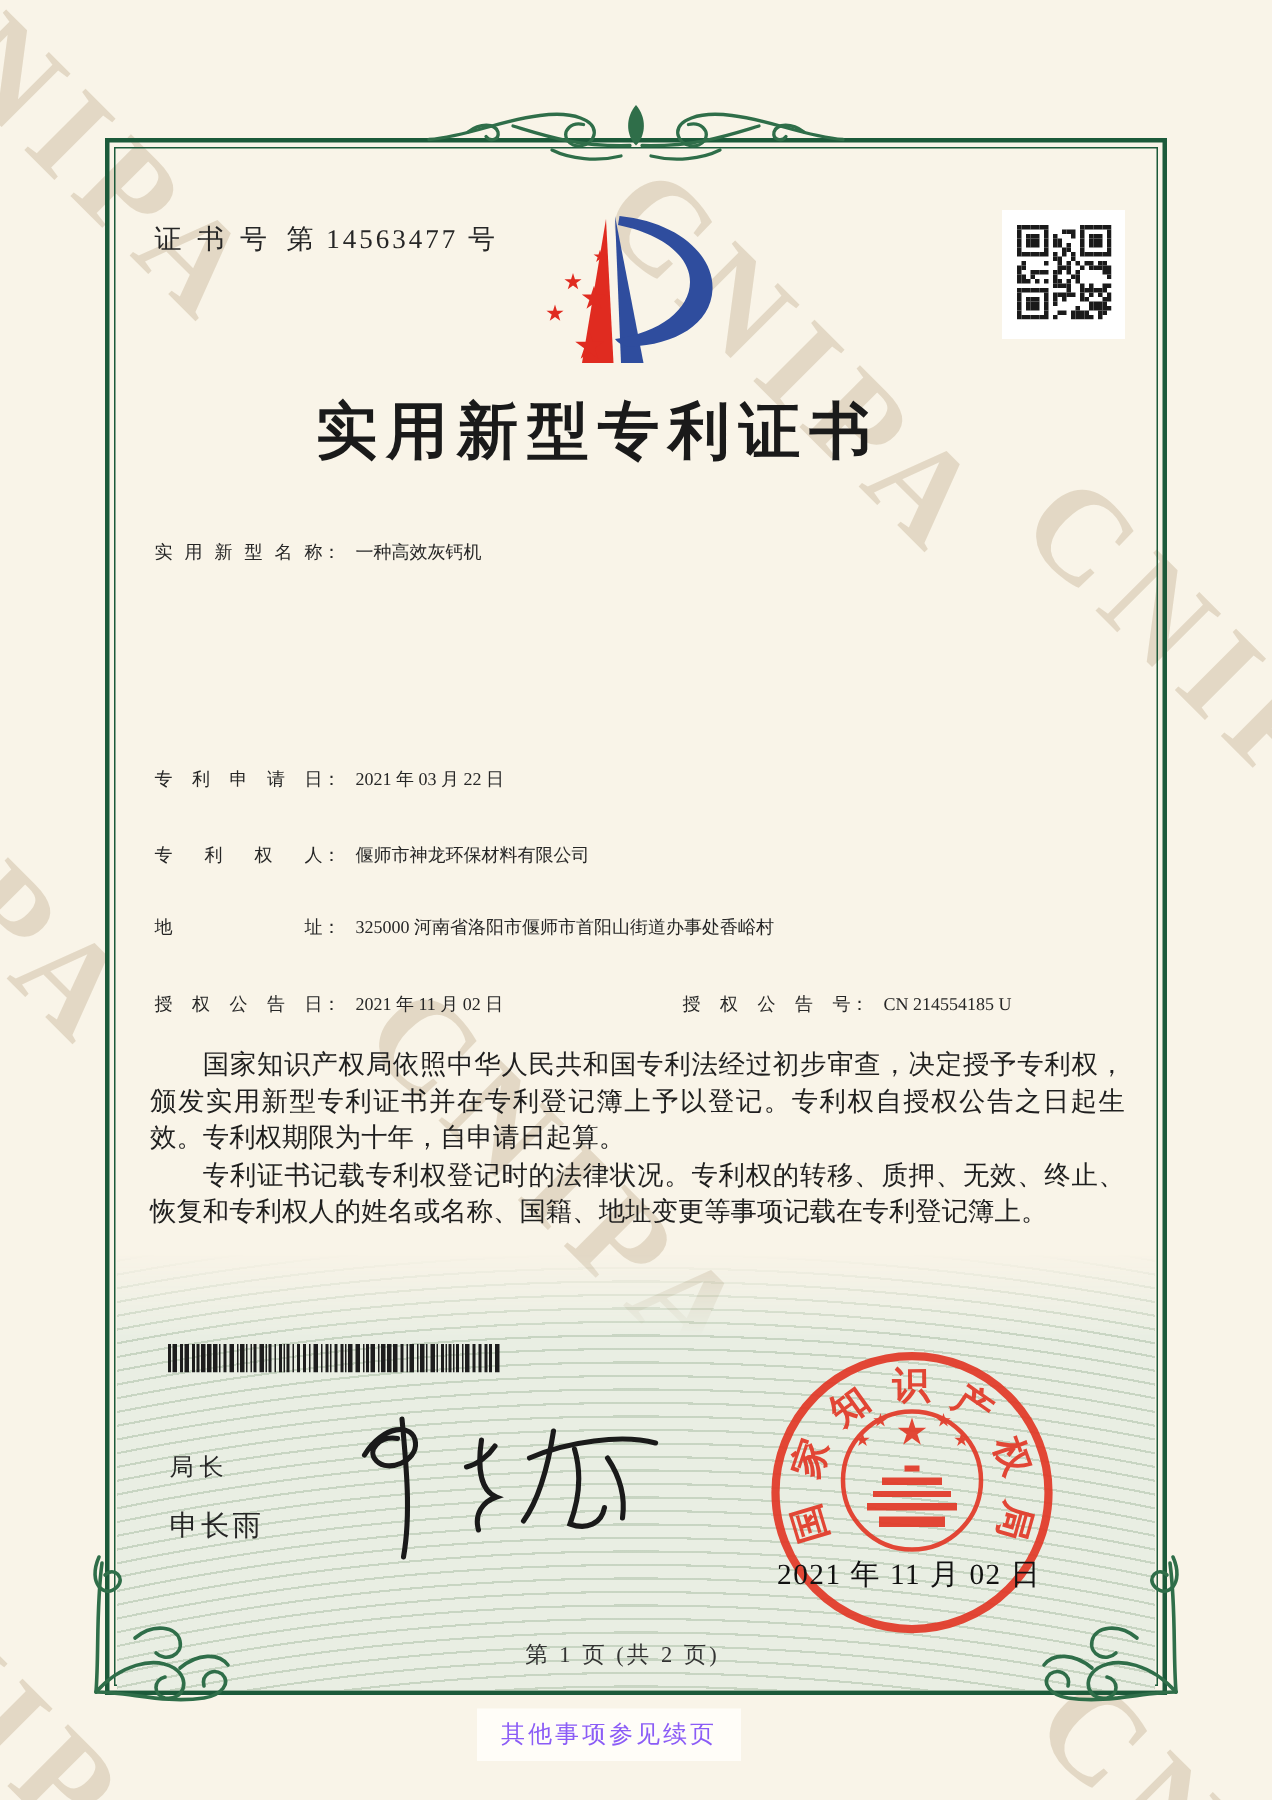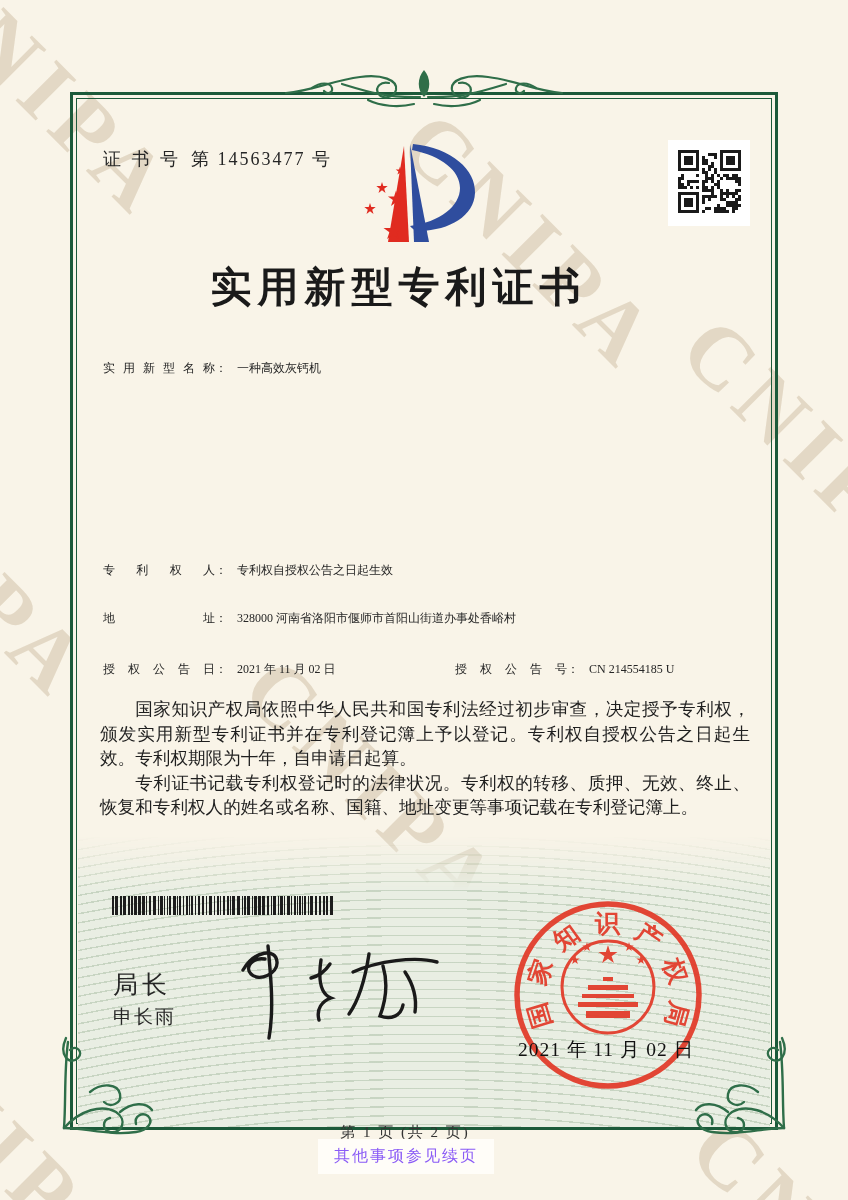--- a/index.html
+++ b/index.html
@@ -32,28 +32,28 @@
   .title{position:absolute;left:70px;top:260px;width:657px;text-align:center;
       font-size:41px;font-weight:bold;letter-spacing:6px;color:#1a1a1a;}
   .row{position:absolute;left:103px;width:660px;font-size:12px;white-space:nowrap;}
   .flabel{display:inline-block;width:112px;text-align:justify;text-align-last:justify;vertical-align:top;}
   .fvalue{margin-left:10px;}
   .grant2{position:absolute;left:352px;top:0;}
   .body-text{position:absolute;left:100px;top:697px;width:650px;font-size:17.6px;
       line-height:24.6px;text-align:justify;color:#1f1f1f;}
   .body-text p{text-indent:2em;}
   .barcode{position:absolute;left:112px;top:896px;width:226px;height:19px;}
-  .sig-title{position:absolute;left:113px;top:968px;font-size:25px;letter-spacing:4px;}
+  .sig-title{position:absolute;left:113px;top:968px;font-size:16px;letter-spacing:4px;}
   .sig-name{position:absolute;left:113px;top:1004px;font-size:19px;letter-spacing:2px;text-align:right;}
   .sig-script{position:absolute;left:213px;top:938px;width:245px;height:108px;}
   .seal{position:absolute;left:508px;top:895px;width:200px;height:200px;opacity:.93;}
   .seal-date{position:absolute;left:518px;top:1036px;font-size:19.5px;letter-spacing:1px;
       color:#111;font-weight:500;white-space:nowrap;}
-  .page-info{position:absolute;left:60px;top:1094px;width:690px;text-align:center;
-      font-size:15px;letter-spacing:2px;color:#333;margin-top:29px;}
+  .page-info{position:absolute;left:70px;top:1094px;width:690px;text-align:center;
+      font-size:15px;letter-spacing:2px;color:#333;}
   .note-box{position:absolute;left:406px;top:1139px;transform:translateX(-50%);
       background:#fffdf8;padding:7px 16px;font-size:16px;letter-spacing:2px;color:#8b5cf6;}
   .orn{position:absolute;pointer-events:none;}
   .orn-top{left:282px;top:64px;width:284px;height:58px;}
   .orn-bl{left:50px;top:1032px;width:120px;height:118px;}
   .orn-br{left:678px;top:1032px;width:120px;height:118px;transform:scaleX(-1);}
 </style>
 </head>
 <body>
 
@@ -348,25 +348,28 @@
         <rect x="48" y="60" width="3" height="3"></rect>
         <rect x="54" y="60" width="3" height="3"></rect>
       </g>
   </svg>
 
   <div class="title">实用新型专利证书</div>
 
   <div class="row" style="top:360px">
     <span class="flabel">实用新型名称</span><span>：</span><span class="fvalue">一种高效灰钙机</span>
   </div>
+  <div class="row" style="top:511px">
+    <span class="flabel">专利申请日</span><span>：</span><span class="fvalue">2021 年 03 月 22 日</span>
+  </div>
   <div class="row" style="top:562px">
-    <span class="flabel">专利权人</span><span>：</span><span class="fvalue">专利权自授权公告之日起生效</span>
+    <span class="flabel">专利权人</span><span>：</span><span class="fvalue">偃师市神龙环保材料有限公司</span>
   </div>
   <div class="row" style="top:610px">
-    <span class="flabel">地址</span><span>：</span><span class="fvalue">328000 河南省洛阳市偃师市首阳山街道办事处香峪村</span>
+    <span class="flabel">地址</span><span>：</span><span class="fvalue">325000 河南省洛阳市偃师市首阳山街道办事处香峪村</span>
   </div>
   <div class="row" style="top:661px">
     <span class="flabel">授权公告日</span><span>：</span><span class="fvalue">2021 年 11 月 02 日</span>
     <span class="grant2">
       <span class="flabel">授权公告号</span><span>：</span><span class="fvalue">CN 214554185 U</span>
     </span>
   </div>
 
   <div class="body-text">
     <p>国家知识产权局依照中华人民共和国专利法经过初步审查，决定授予专利权，颁发实用新型专利证书并在专利登记簿上予以登记。专利权自授权公告之日起生效。专利权期限为十年，自申请日起算。</p>

